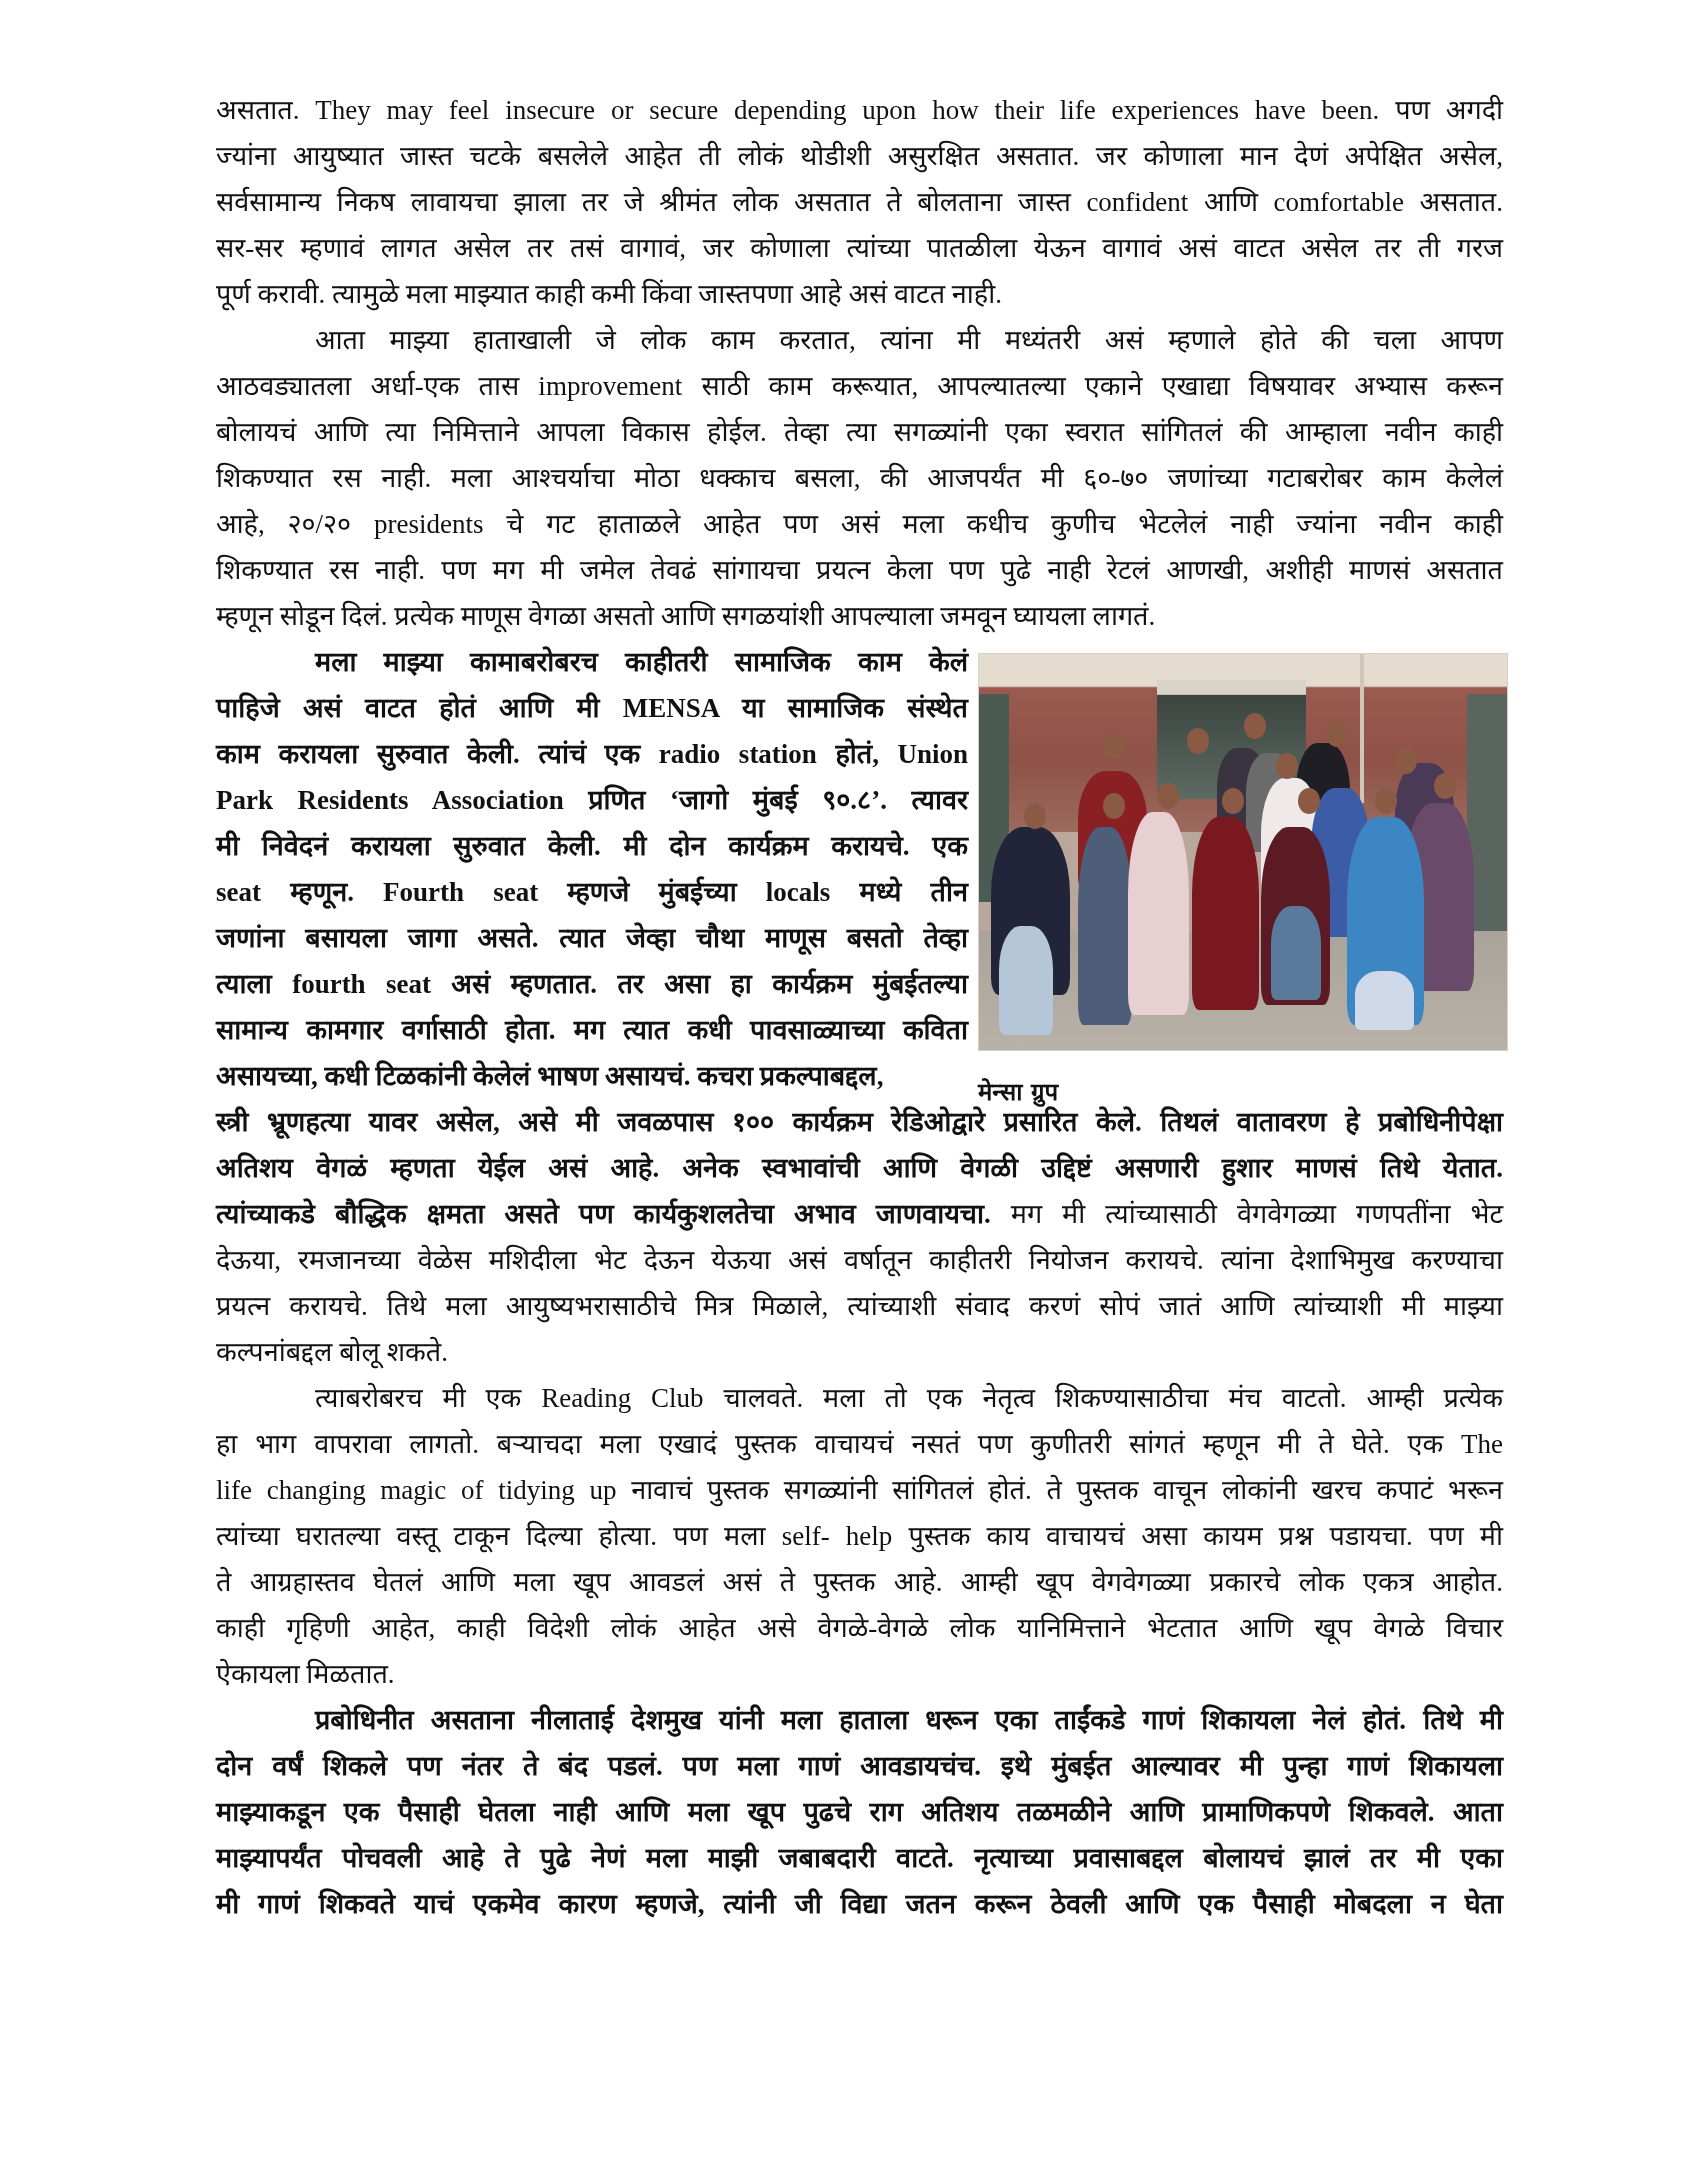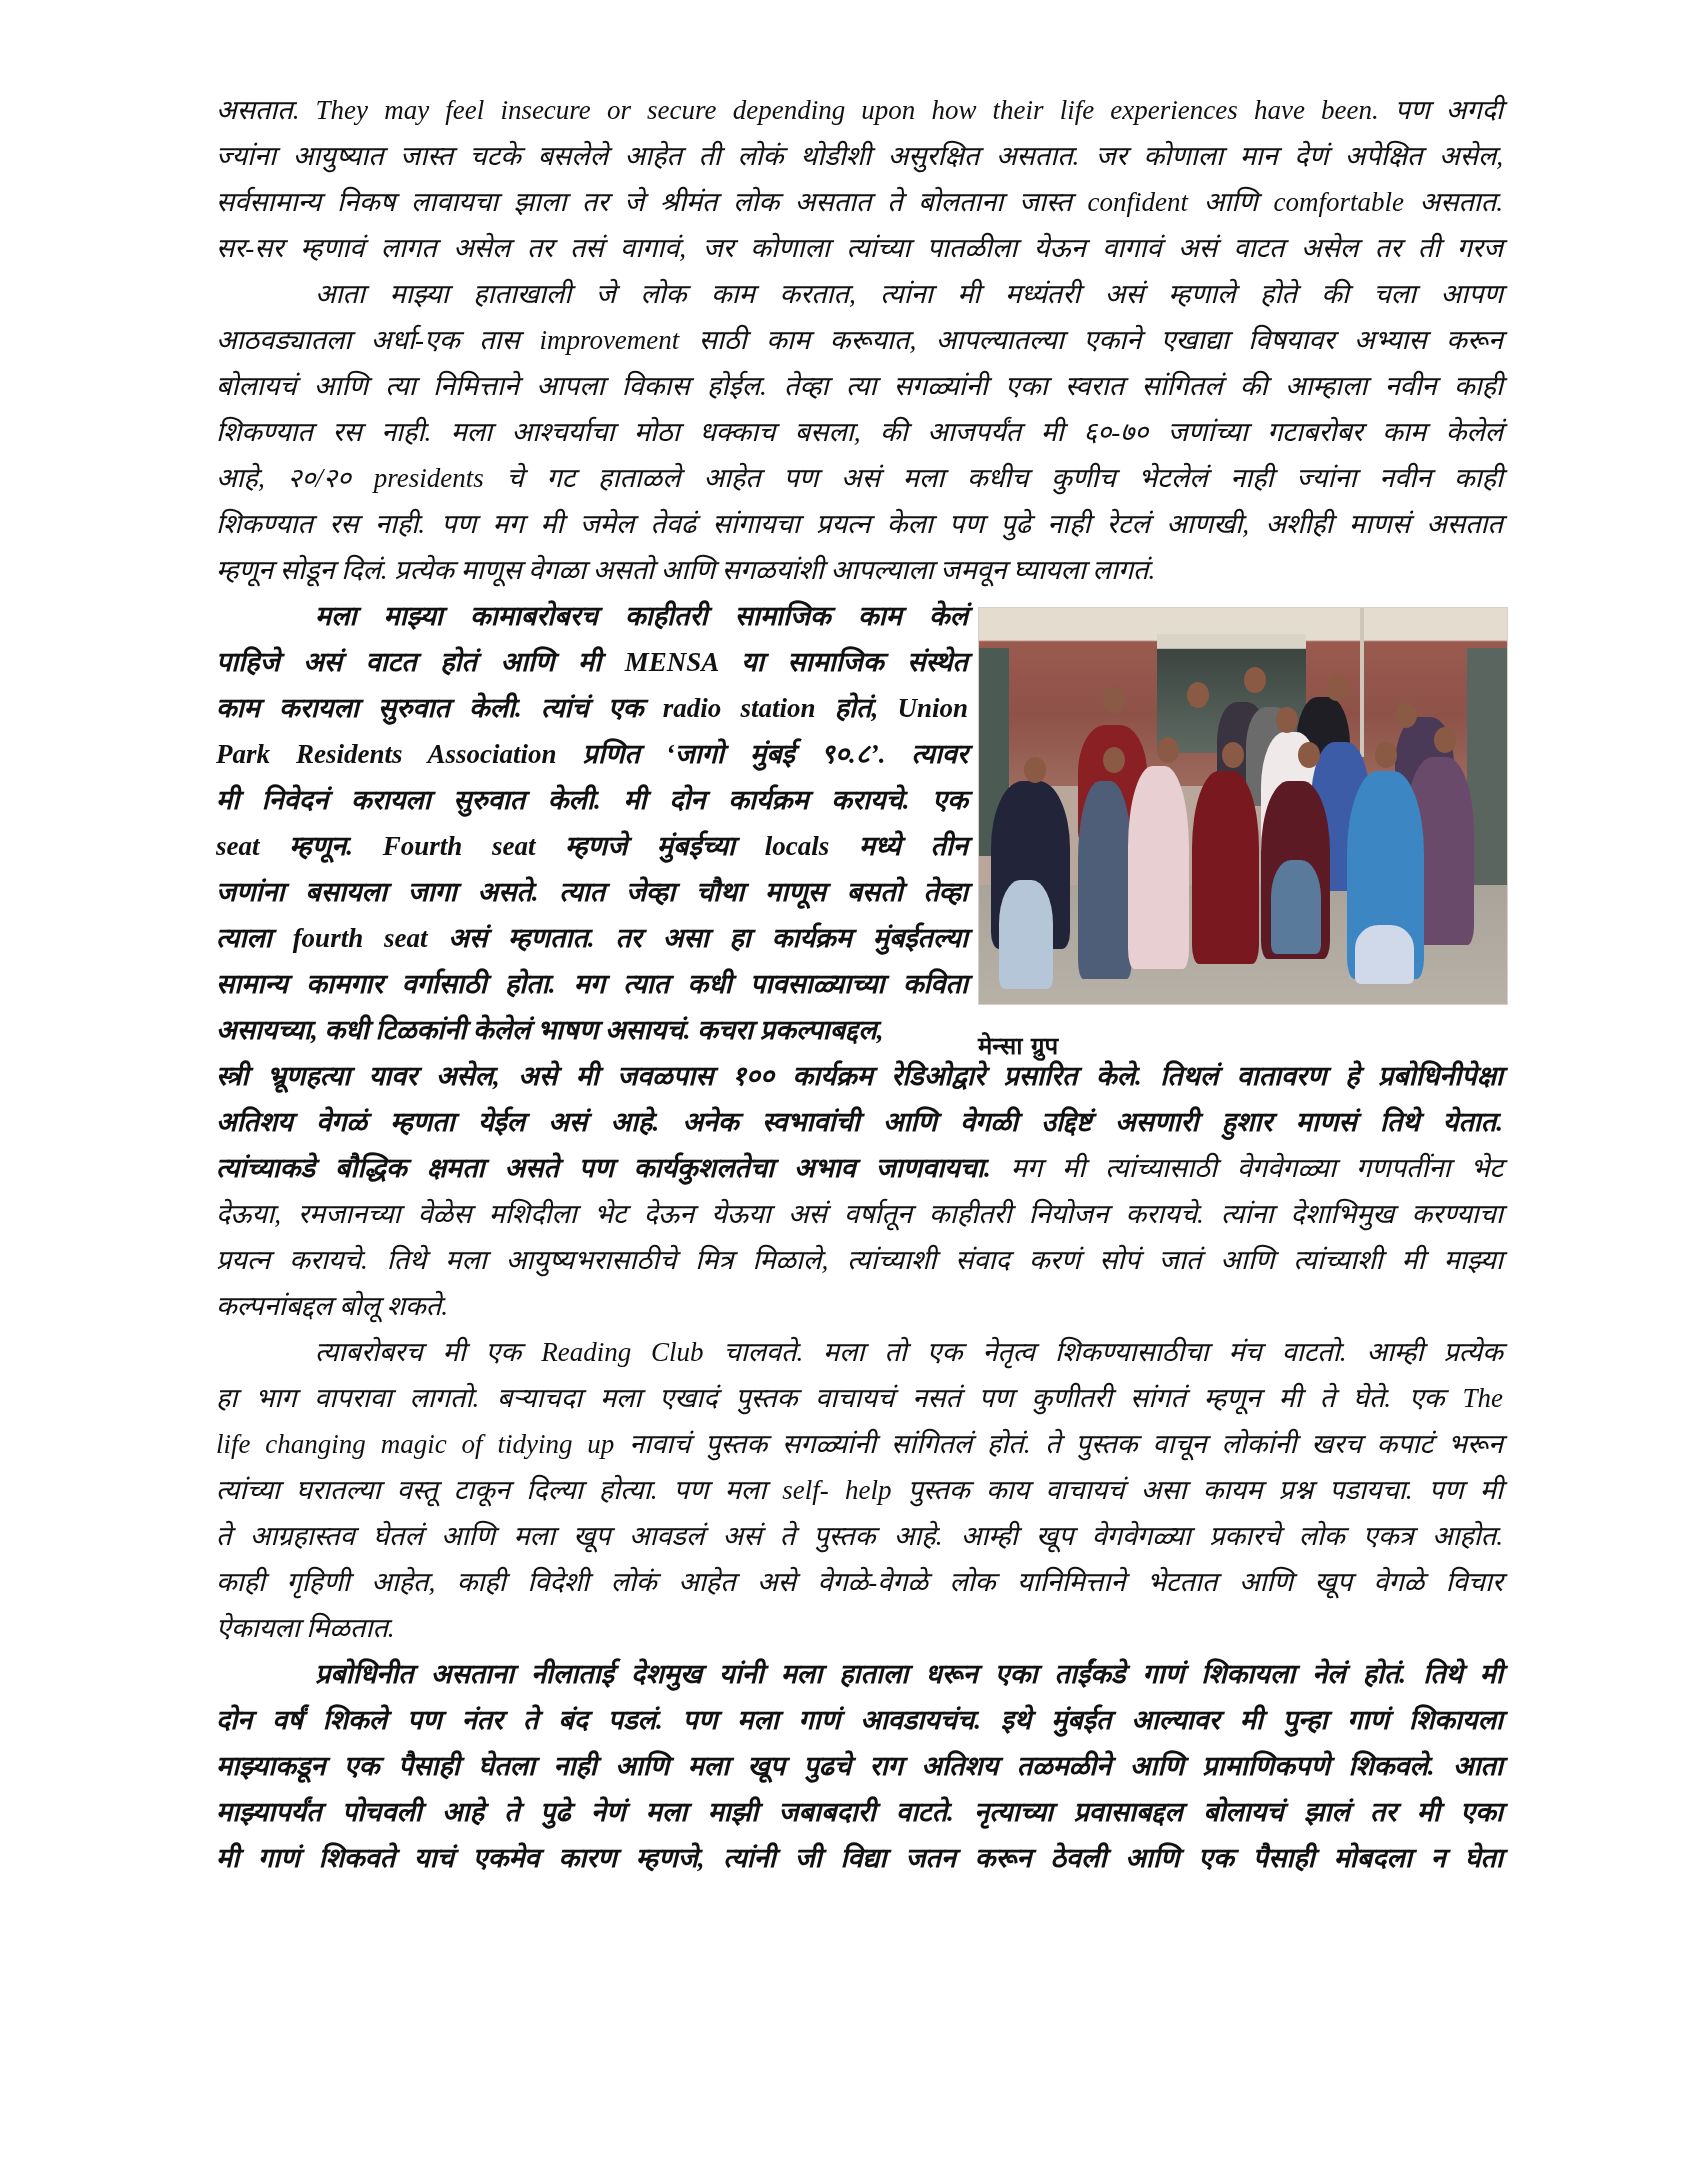--- a/index.html
+++ b/index.html
@@ -2,21 +2,21 @@
 <html><head>
 <meta charset="utf-8">
 <style>
   html, body { margin: 0; padding: 0; background: #ffffff; }
   body { width: 1683px; height: 2178px; position: relative; overflow: hidden; }
   .page {
     position: absolute; left: 216px; top: 87px; width: 1287px;
     font-family: "Liberation Serif", "DejaVu Serif", serif;
     font-size: 27px; color: #111111; line-height: 46px;
   }
-  .line { display: block; white-space: nowrap; text-align: justify; text-align-last: justify; font-style: italic; }
+  .line { display: block; white-space: nowrap; text-align: justify; text-align-last: justify; }
   .line.last { text-align-last: left; }
   .indent { padding-left: 99px; }
   .b { font-weight: bold; }
   .narrow { width: 752px; }
   .block-two {
     position: relative; height: 0;
   }
   .figure {
     position: absolute; left: 762px; top: 14px; width: 530px;
   }
@@ -45,20 +45,21 @@
 </head>
 <body>
 
 <div class="page">
 
   <div>
     <span class="line">असतात. They may feel insecure or secure depending upon how their life experiences have been. पण अगदी</span>
     <span class="line">ज्यांना आयुष्यात जास्त चटके बसलेले आहेत ती लोकं थोडीशी असुरक्षित असतात. जर कोणाला मान देणं अपेक्षित असेल,</span>
     <span class="line">सर्वसामान्य निकष लावायचा झाला तर जे श्रीमंत लोक असतात ते बोलताना जास्त confident आणि comfortable असतात.</span>
     <span class="line">सर-सर म्हणावं लागत असेल तर तसं वागावं, जर कोणाला त्यांच्या पातळीला येऊन वागावं असं वाटत असेल तर ती गरज</span>
+    <span class="line last">पूर्ण करावी. त्यामुळे मला माझ्यात काही कमी किंवा जास्तपणा आहे असं वाटत नाही.</span>
   </div>
 
   <div>
     <span class="line indent">आता माझ्या हाताखाली जे लोक काम करतात, त्यांना मी मध्यंतरी असं म्हणाले होते की चला आपण</span>
     <span class="line">आठवड्यातला अर्धा-एक तास improvement साठी काम करूयात, आपल्यातल्या एकाने एखाद्या विषयावर अभ्यास करून</span>
     <span class="line">बोलायचं आणि त्या निमित्ताने आपला विकास होईल. तेव्हा त्या सगळ्यांनी एका स्वरात सांगितलं की आम्हाला नवीन काही</span>
     <span class="line">शिकण्यात रस नाही. मला आश्चर्याचा मोठा धक्काच बसला, की आजपर्यंत मी ६०-७० जणांच्या गटाबरोबर काम केलेलं</span>
     <span class="line">आहे, २०/२० presidents चे गट हाताळले आहेत पण असं मला कधीच कुणीच भेटलेलं नाही ज्यांना नवीन काही</span>
     <span class="line">शिकण्यात रस नाही. पण मग मी जमेल तेवढं सांगायचा प्रयत्न केला पण पुढे नाही रेटलं आणखी, अशीही माणसं असतात</span>
     <span class="line last">म्हणून सोडून दिलं. प्रत्येक माणूस वेगळा असतो आणि सगळयांशी आपल्याला जमवून घ्यायला लागतं.</span>

